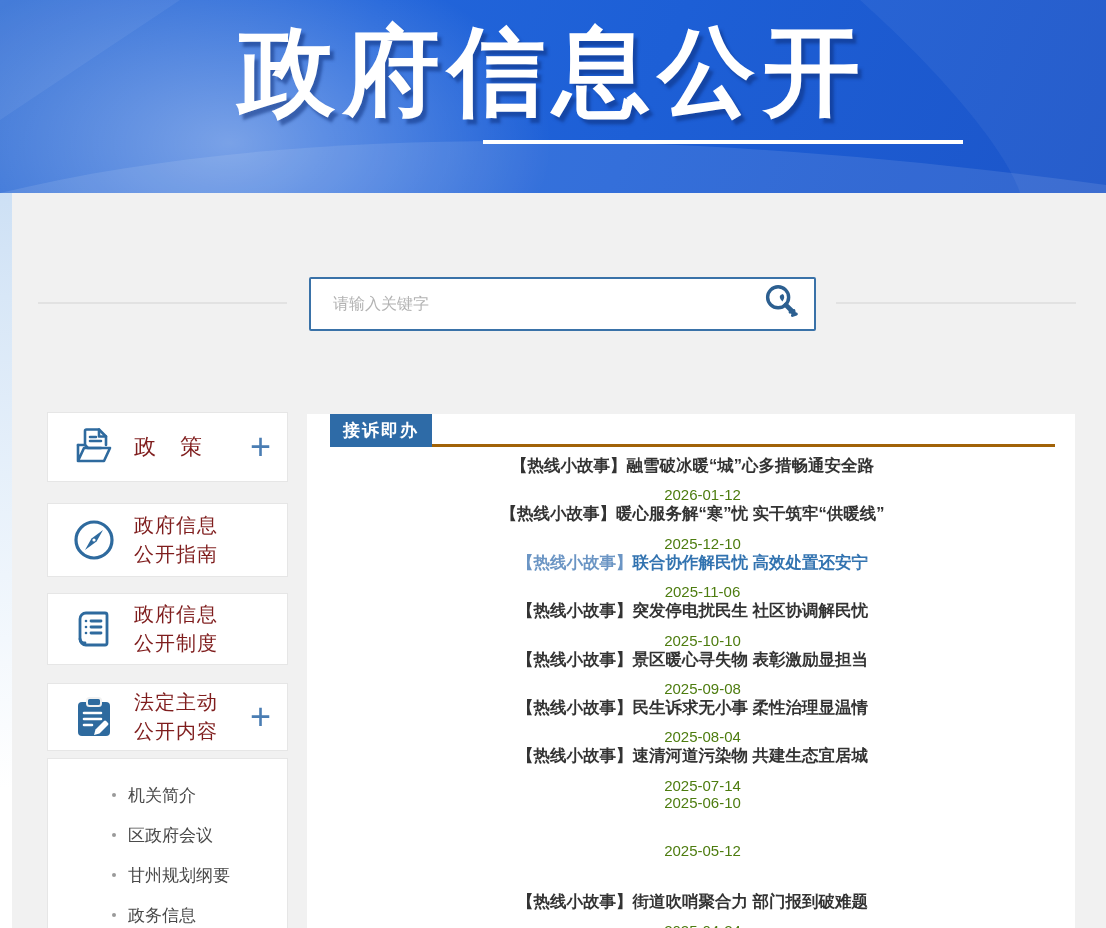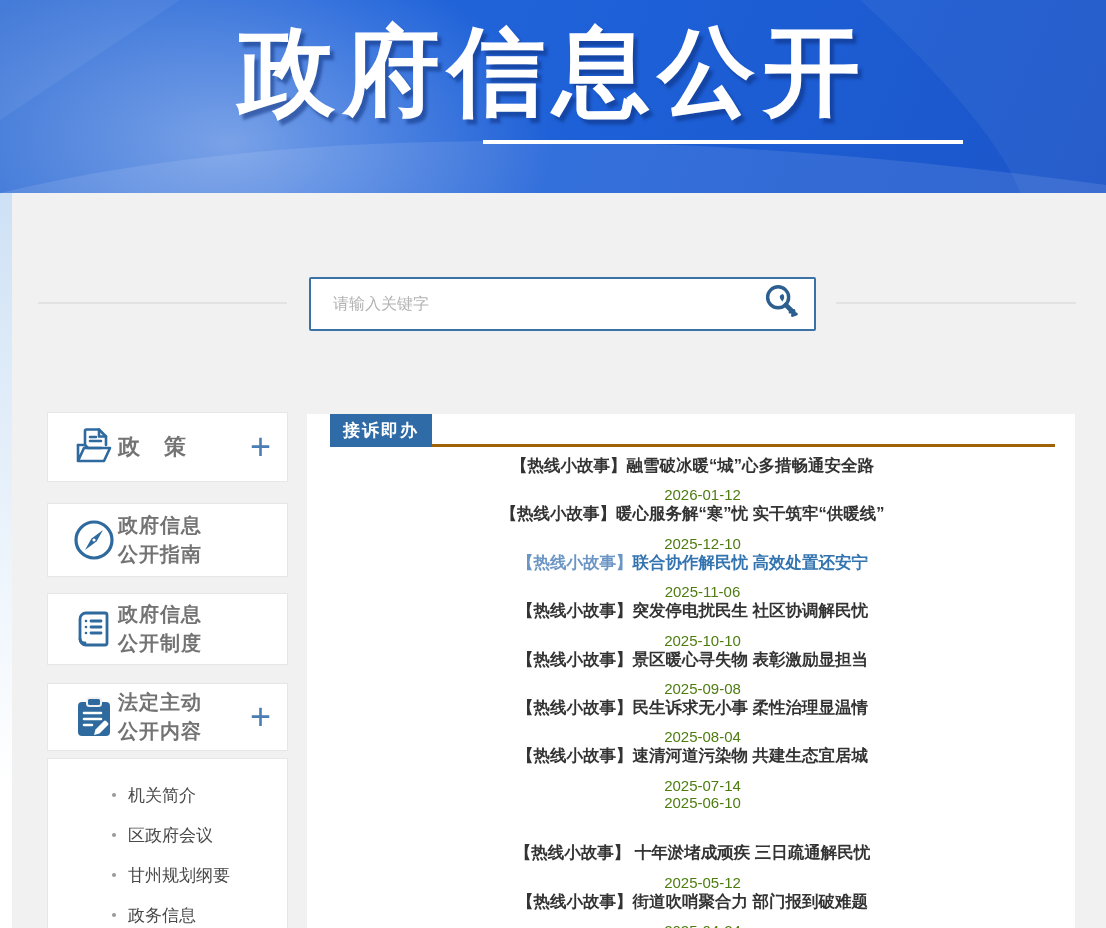--- a/index.html
+++ b/index.html
@@ -35,22 +35,22 @@
 
   
   .card{ position:absolute; left:35px; width:241px; background:#ffffff; border:1px solid #e6e6e6;
            display:flex; align-items:center; }
   .card-1{ top:219px; height:70px; }
   .card-2{ top:310px; height:74px; }
   .card-3{ top:400px; height:72px; }
   .card-4{ top:490px; height:68px; }
   .card-sub{ top:565px; height:235px; display:block; padding-top:16px; }
   .card .icon{ width:48px; height:48px; margin-left:22px; flex:none; }
-  .card .label{ font-size:20px; color:#737373; line-height:1.45;
-           white-space:pre-line; letter-spacing:1px;font-weight:bold; }
+  .card .label{ margin-left:16px; font-size:20px; color:#7f1d1d; line-height:1.45;
+           white-space:pre-line; letter-spacing:1px; }
   .card-1 .label{ font-size:22px; }
   .card .plus{ position:absolute; right:16px; top:50%; transform:translateY(-50%);
            font-size:36px; font-weight:100; color:#4a7db3; line-height:1; }
   .subitem{ display:flex; align-items:center; height:40px; padding-left:64px;
            font-size:17px; color:#4a4a4a; cursor:pointer; }
   .subitem .dot{ width:4px; height:4px; border-radius:50%; background:#9a9a9a; margin-right:12px; flex:none; }
 
   
   .main-panel{ position:absolute; left:295px; top:221px; width:768px; height:514px; background:#ffffff; }
   .tab-row{ margin:0 20px 0 23px; height:33px; border-bottom:3px solid #a16207; }
@@ -202,21 +202,20 @@
           <span class="row-date">2025-08-04</span>
         </li>
         <li class="row">
           <span class="row-title"><span class="row-prefix">【热线小故事】</span><span>速清河道污染物 共建生态宜居城</span></span>
           <span class="row-date">2025-07-14</span>
         </li>
         <li class="row">
           <span class="row-date">2025-06-10</span>
         </li>
         <li class="row">
-          <span class="row-title"><span class="row-prefix">【热线小故事】</span><span> 十年淤堵成顽疾 三日疏通解民忧</span></span>
           <span class="row-date">2025-05-12</span>
         </li>
         <li class="row">
           <span class="row-title"><span class="row-prefix">【热线小故事】</span><span>街道吹哨聚合力 部门报到破难题</span></span>
           <span class="row-date">2025-04-24</span>
         </li>
       </ul>
     </div>
 
   </div>

